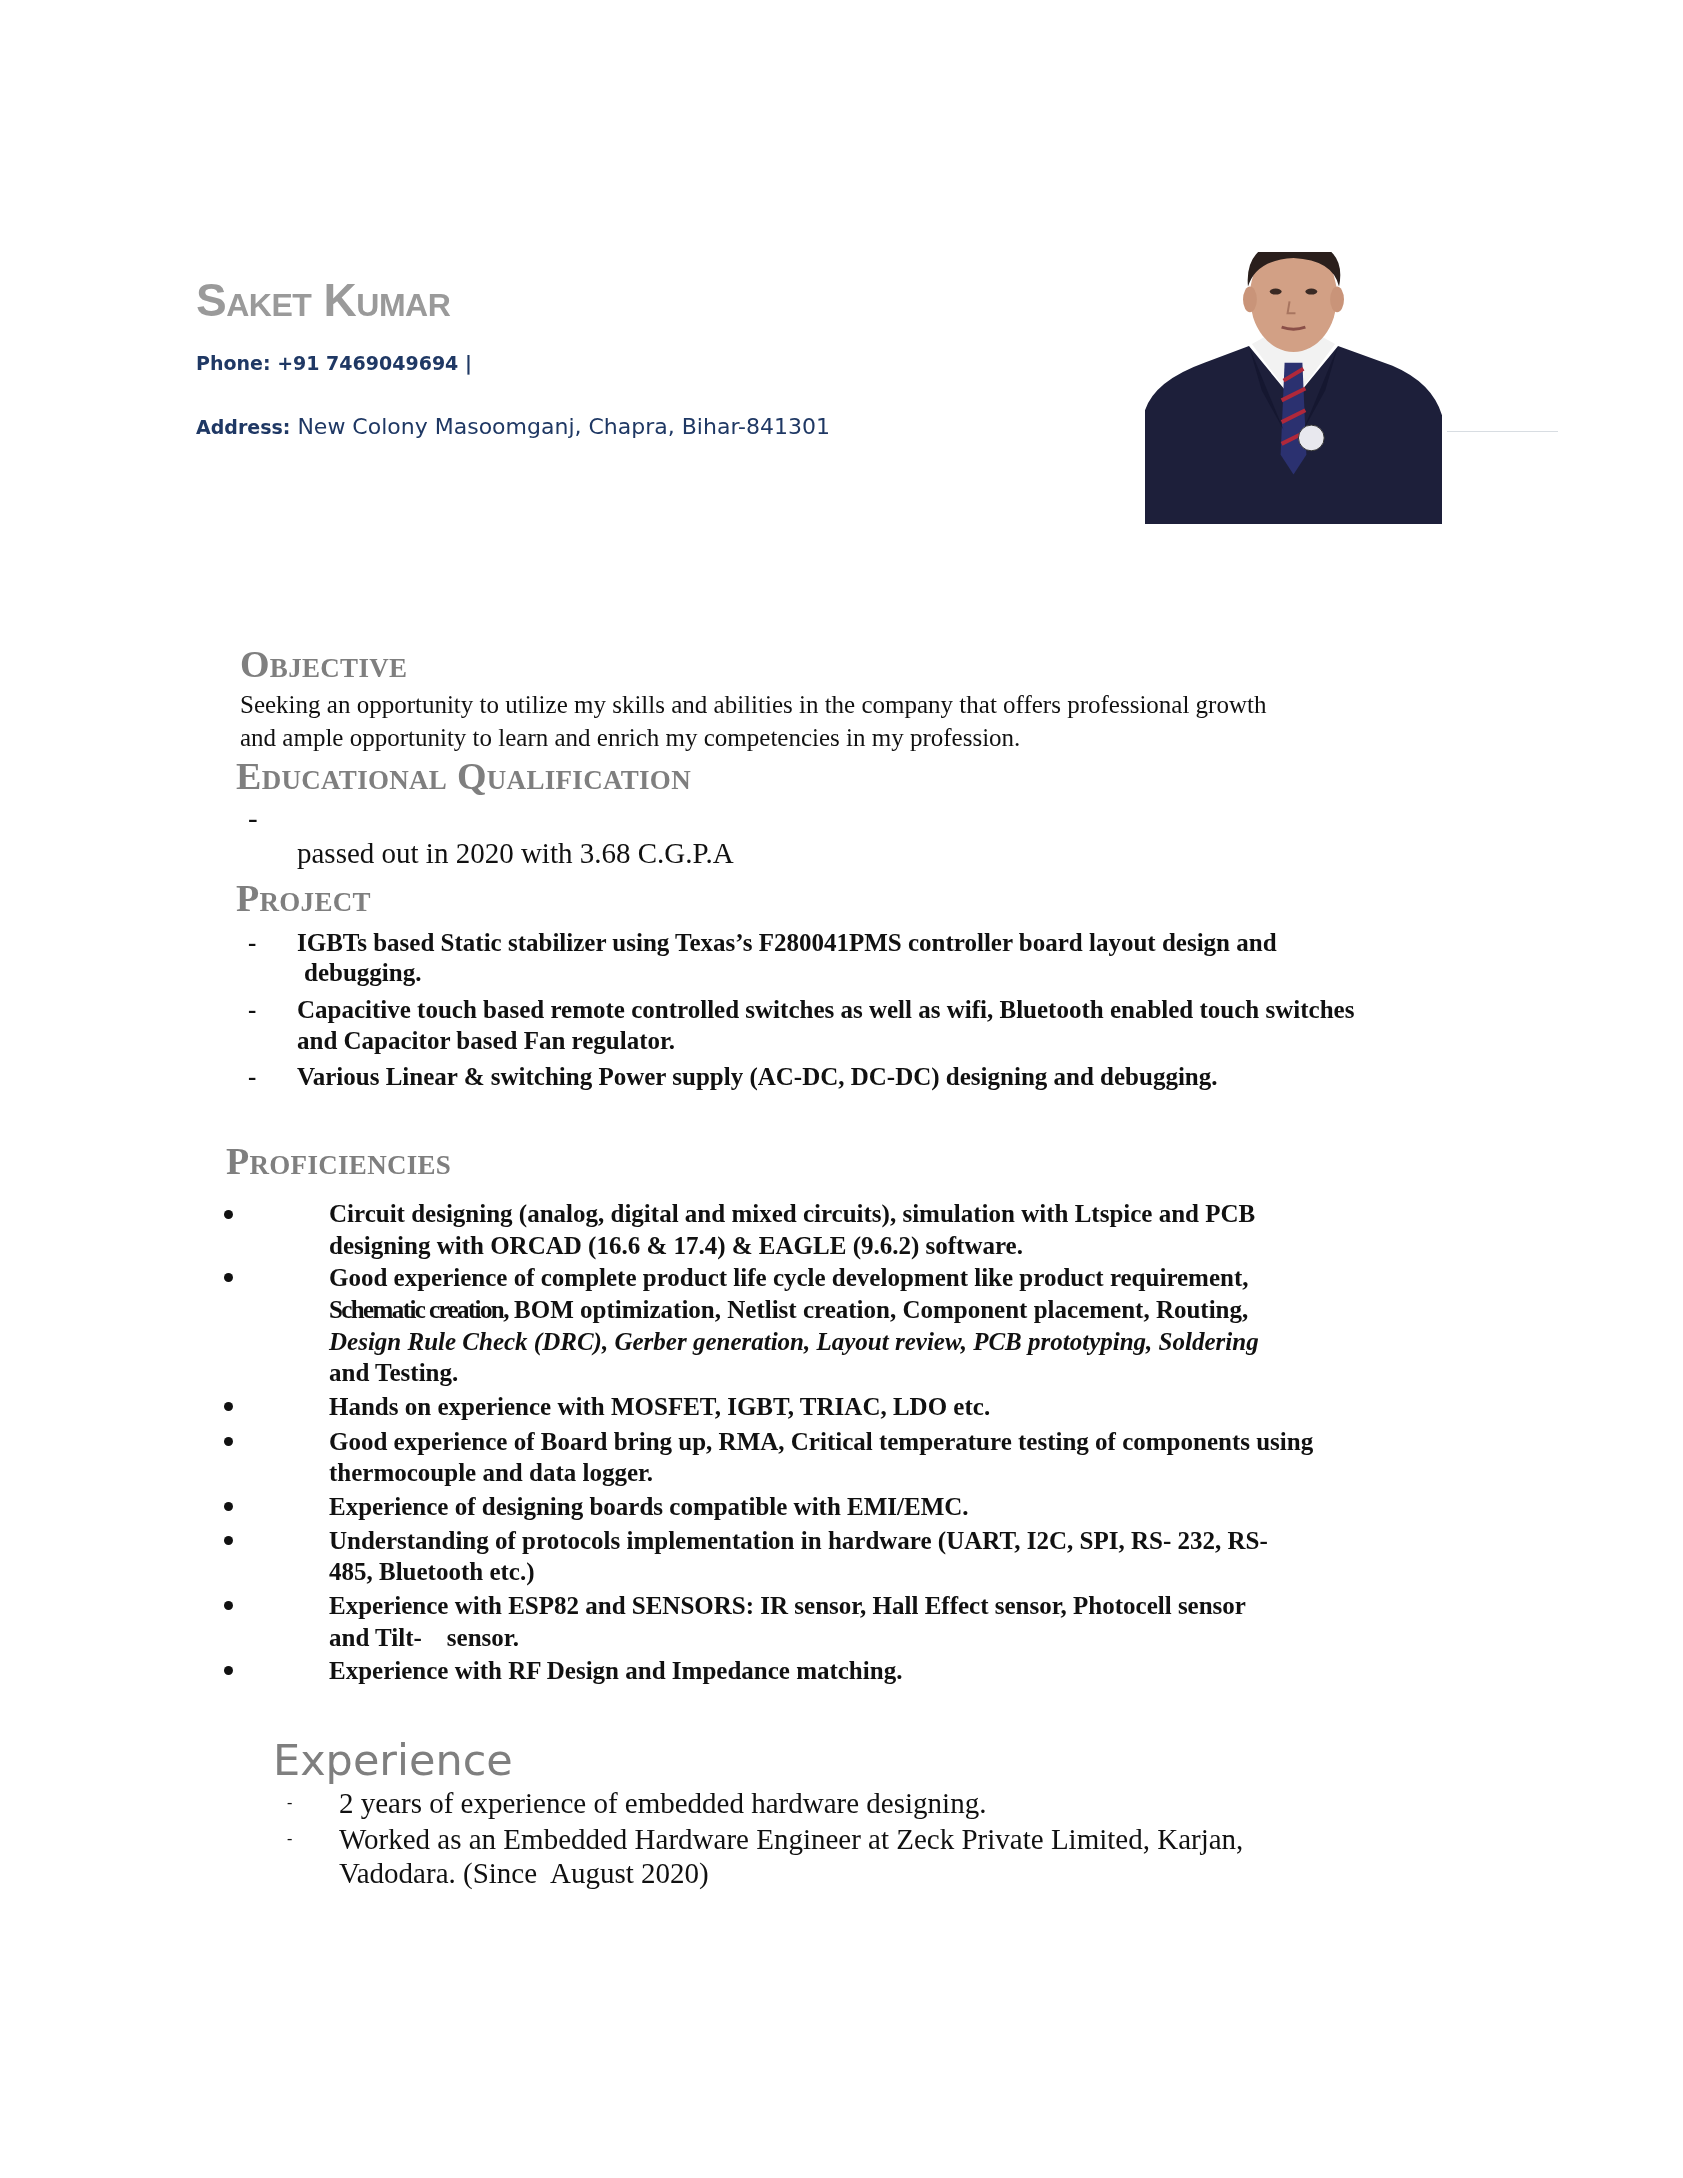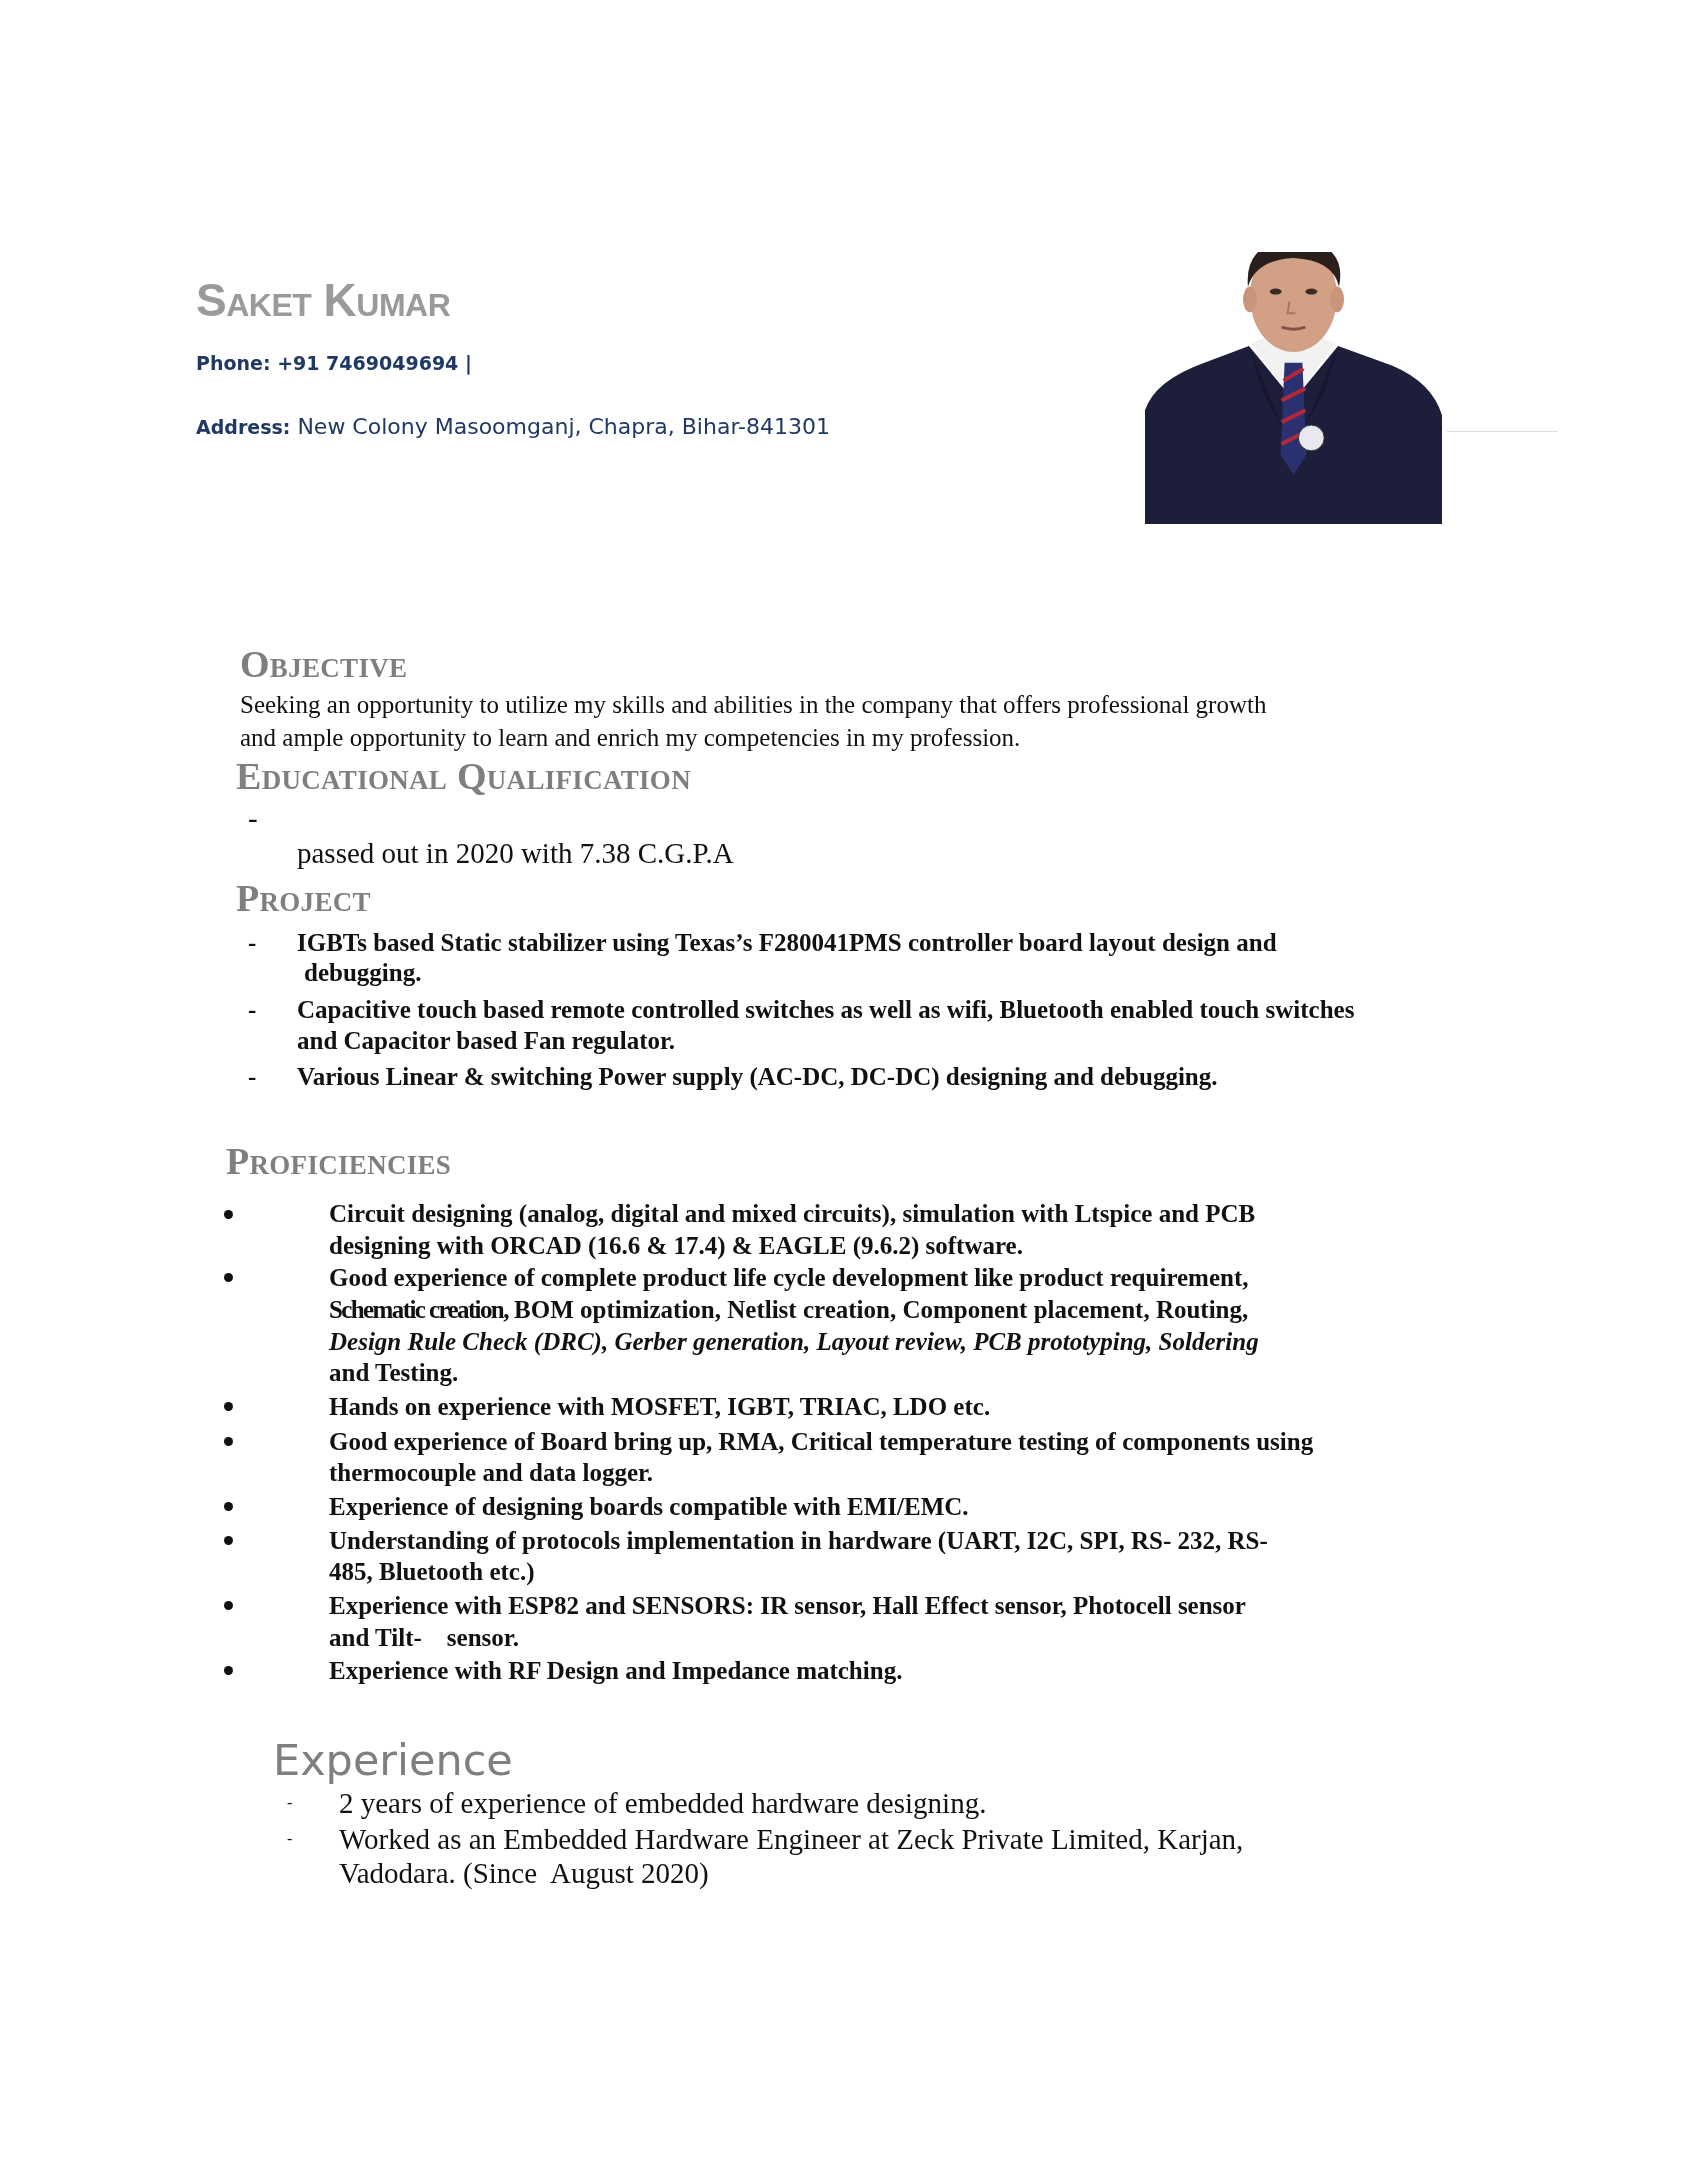--- a/index.html
+++ b/index.html
@@ -101,21 +101,21 @@
     </svg>
   </div>
   <div class="photo-line"></div>
 
   <div class="heading" style="left:240px; top:642px;">Objective</div>
   <div class="body-text obj-line" style="left:240px; top:691px;">Seeking an opportunity to utilize my skills and abilities in the company that offers professional growth</div>
   <div class="body-text obj-line" style="left:240px; top:724px;">and ample opportunity to learn and enrich my competencies in my profession.</div>
 
   <div class="heading" style="left:236px; top:754px;">Educational Qualification</div>
   <div class="dash edu" style="left:248px; top:802px;">-</div>
-  <div class="body-text edu" style="left:297px; top:837px;">passed out in 2020 with 7.38 C.G.P.A</div>
+  <div class="body-text edu" style="left:297px; top:837px;">passed out in 2020 with 3.68 C.G.P.A</div>
 
   <div class="heading" style="left:236px; top:876px;">Project</div>
   <div class="dash proj" style="left:248px; top:929px; font-weight:bold; font-size:25px;">-</div>
   <div class="body-text proj" style="left:297px; top:929px;">IGBTs based Static stabilizer using Texas’s F280041PMS controller board layout design and</div>
   <div class="body-text proj" style="left:280px; top:959px;margin-left:24px;">debugging.</div>
   <div class="dash proj" style="left:248px; top:996px; font-weight:bold; font-size:25px;">-</div>
   <div class="body-text proj" style="left:297px; top:996px;">Capacitive touch based remote controlled switches as well as wifi, Bluetooth enabled touch switches</div>
   <div class="body-text proj" style="left:297px; top:1027px;">and Capacitor based Fan regulator.</div>
   <div class="dash proj" style="left:248px; top:1063px; font-weight:bold; font-size:25px;">-</div>
   <div class="body-text proj" style="left:297px; top:1063px;">Various Linear &amp; switching Power supply (AC-DC, DC-DC) designing and debugging.</div>

